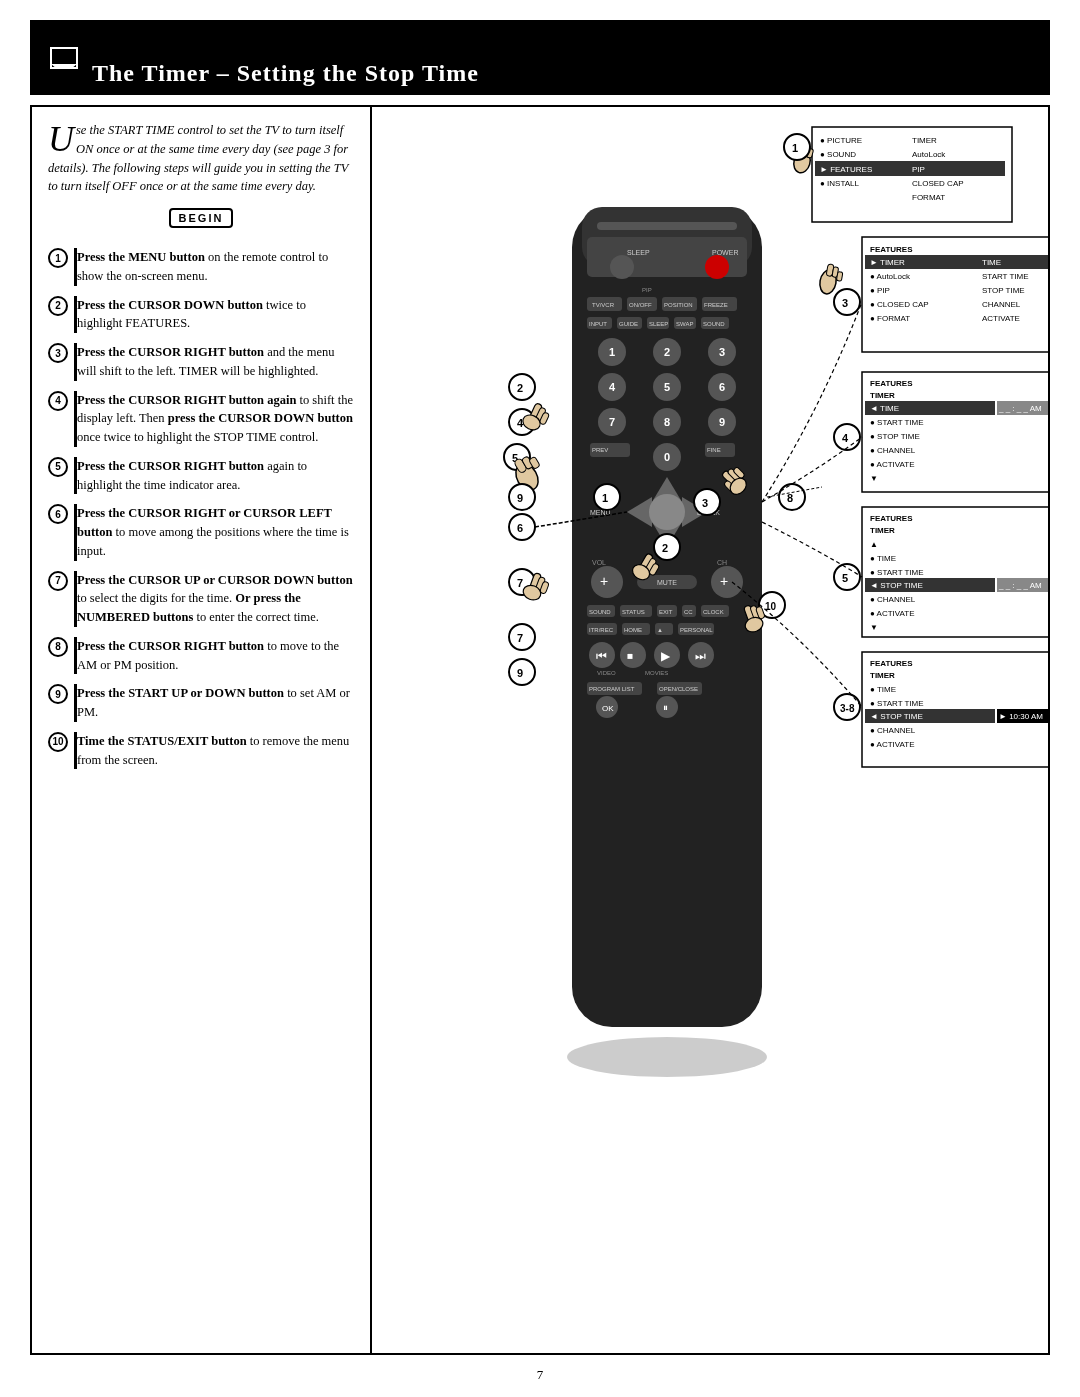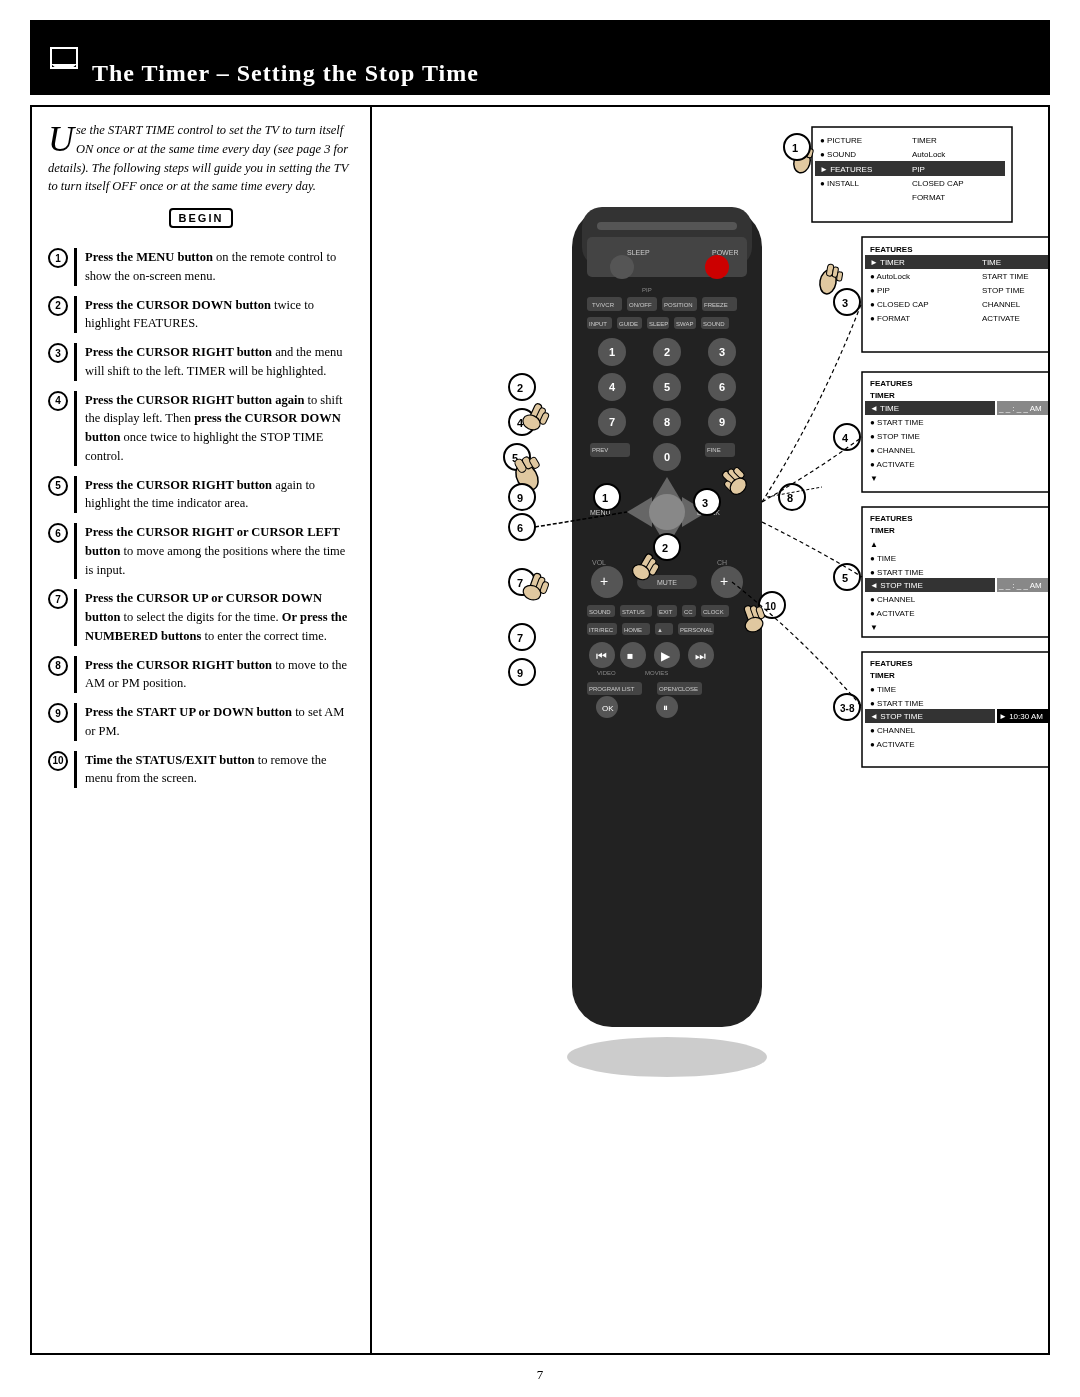--- a/index.html
+++ b/index.html
@@ -111,21 +111,21 @@
       line-height: 1.5;
       flex: 1;
     }
     .step-text strong, .step-text b {
       font-weight: bold;
     }
 
     
     .step-with-bar {
       border-left: 3px solid #000;
-      padding-left: 8px;
+      padding-left: 0;
       margin-left: 6px;
     }
 
     .stop-badge {
       display: inline-flex;
       align-items: center;
       justify-content: center;
       border: 3px solid #000;
       border-radius: 50%;
       width: 44px;

